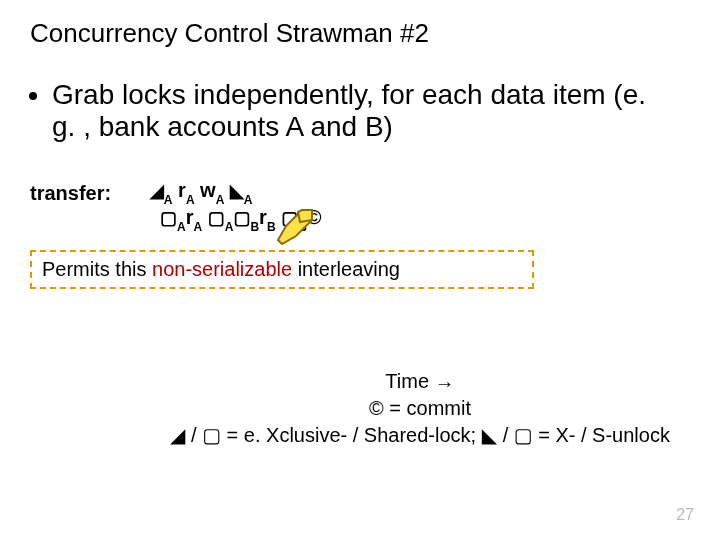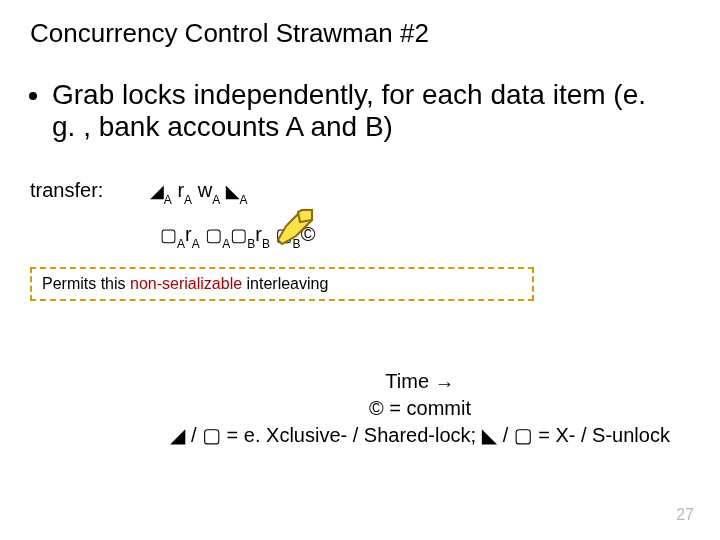--- a/index.html
+++ b/index.html
@@ -21,38 +21,39 @@
     font-size:28px;
     line-height:1.15;
     margin:0 0 36px 0;
     padding:0 0 0 22px;
     list-style:disc;
   }
   .bullets li{padding-right:20px;}
   .row{
     display:flex;
     font-size:20px;
-    align-items:flex-start;
-    margin-top:18px;
+    align-items:flex-end;
+    margin-top:1px;
+    font-weight:bold;
   }
   .label-col{
     width:120px;
     flex:0 0 120px;
   }
   .seq{
     font-size:20px;
     white-space:nowrap;
   }
   .sub{font-size:12px;vertical-align:sub;position:relative;top:2px;}
   .sym{font-size:18px;display:inline-block;line-height:1;}
   .callout{
     margin:18px 0 0 0;
     border:2px dashed #d99a00;
     padding:6px 10px;
-    font-size:16px;
+    font-size:20px;
     width:fit-content;
     min-width:480px;
   }
   .callout .hl{
     color:#b00000;
   }
   .legend{
     position:absolute;
     right:30px;
     top:368px;

